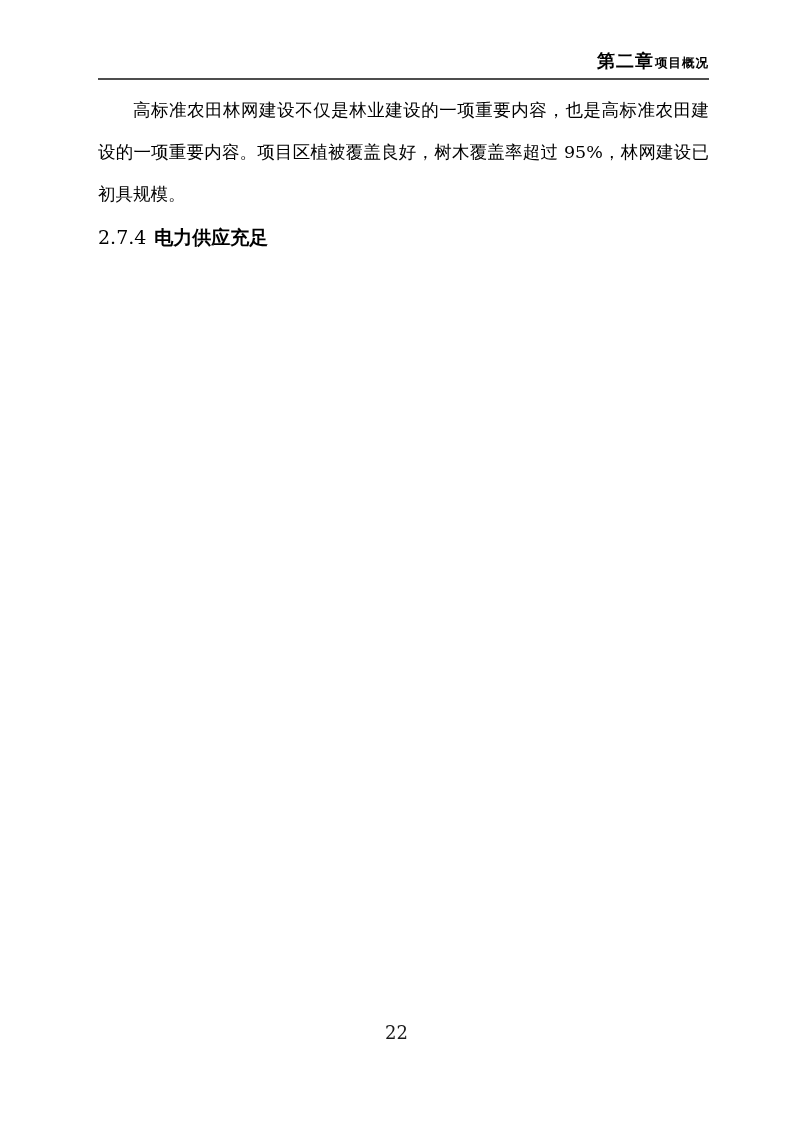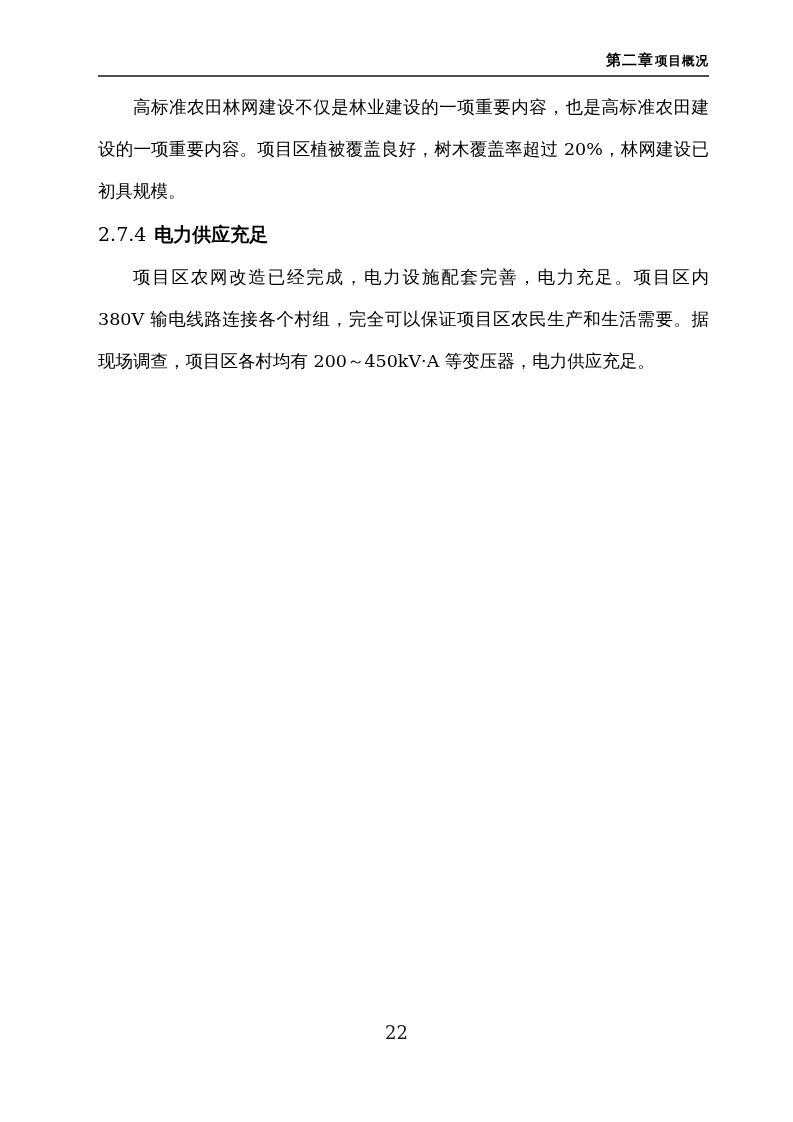--- a/index.html
+++ b/index.html
@@ -26,21 +26,21 @@
   .running-header {
     padding-top: 50px;
     text-align: right;
     border-bottom: 2.5px solid #4d4d4d;
     padding-bottom: 6px;
     font-family: "DejaVu Sans", "Liberation Sans", sans-serif;
     font-weight: bold;
     line-height: 1.2;
   }
   .running-header .chapter {
-    font-size: 15px;
+    font-size: 18px;
     letter-spacing: 1px;
   }
   .running-header .section {
     font-size: 12.5px;
     margin-left: 1px;
     letter-spacing: 1px;
   }
   .body-area {
     margin-top: 9px;
   }
@@ -83,26 +83,25 @@
 <body>
 
 <div class="page">
   <div class="content">
 
     <div class="running-header">
       <span class="chapter">第二章</span><span class="section">项目概况</span>
     </div>
 
     <div class="body-area">
-      <p class="body-para">高标准农田林网建设不仅是林业建设的一项重要内容，也是高标准农田建设的一项重要内容。项目区植被覆盖良好，树木覆盖率超过 20%，林网建设已初具规模。</p>
+      <p class="body-para">高标准农田林网建设不仅是林业建设的一项重要内容，也是高标准农田建设的一项重要内容。项目区植被覆盖良好，树木覆盖率超过 95%，林网建设已初具规模。</p>
 
       <h3 class="sub-heading">
         <span class="heading-number">2.7.4</span><span class="heading-title">电力供应充足</span>
       </h3>
 
-      <p class="body-para">项目区农网改造已经完成，电力设施配套完善，电力充足。项目区内 380V 输电线路连接各个村组，完全可以保证项目区农民生产和生活需要。据现场调查，项目区各村均有 200～450kV·A 等变压器，电力供应充足。</p>
     </div>
   </div>
 
   <div class="page-footer">
     <span>22</span>
   </div>
 </div>
 
 </body></html>

